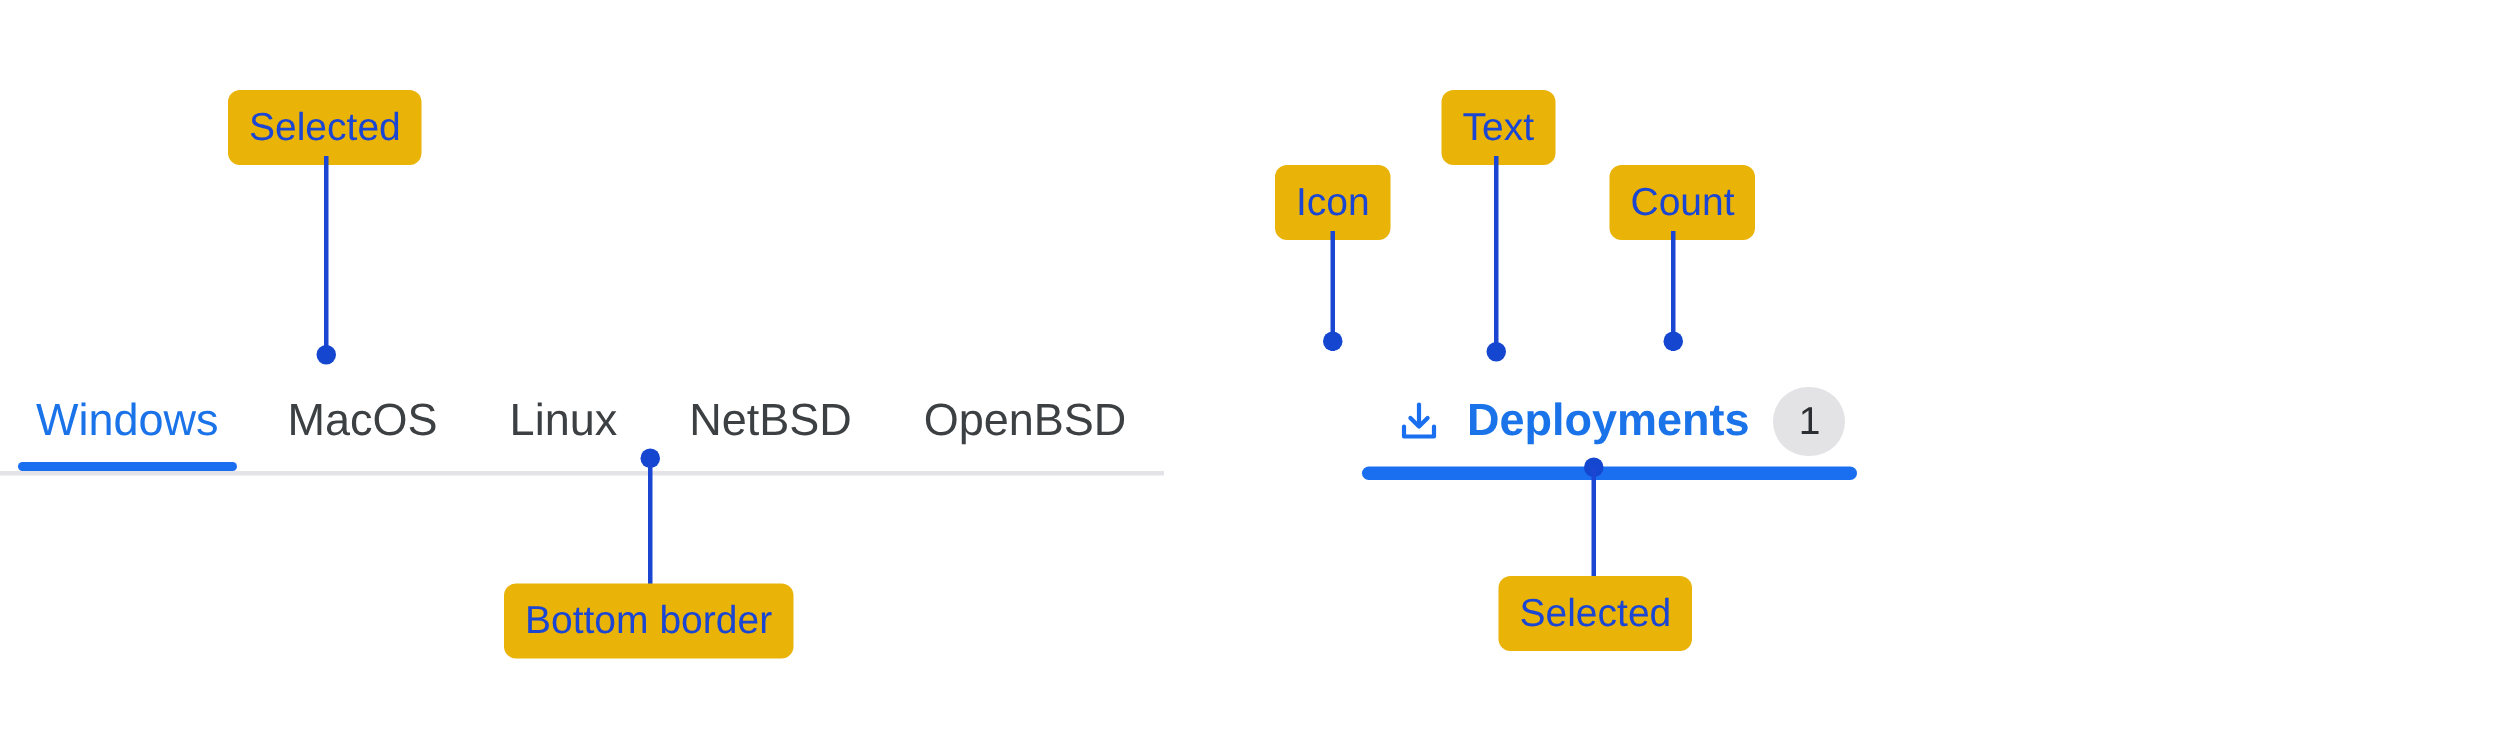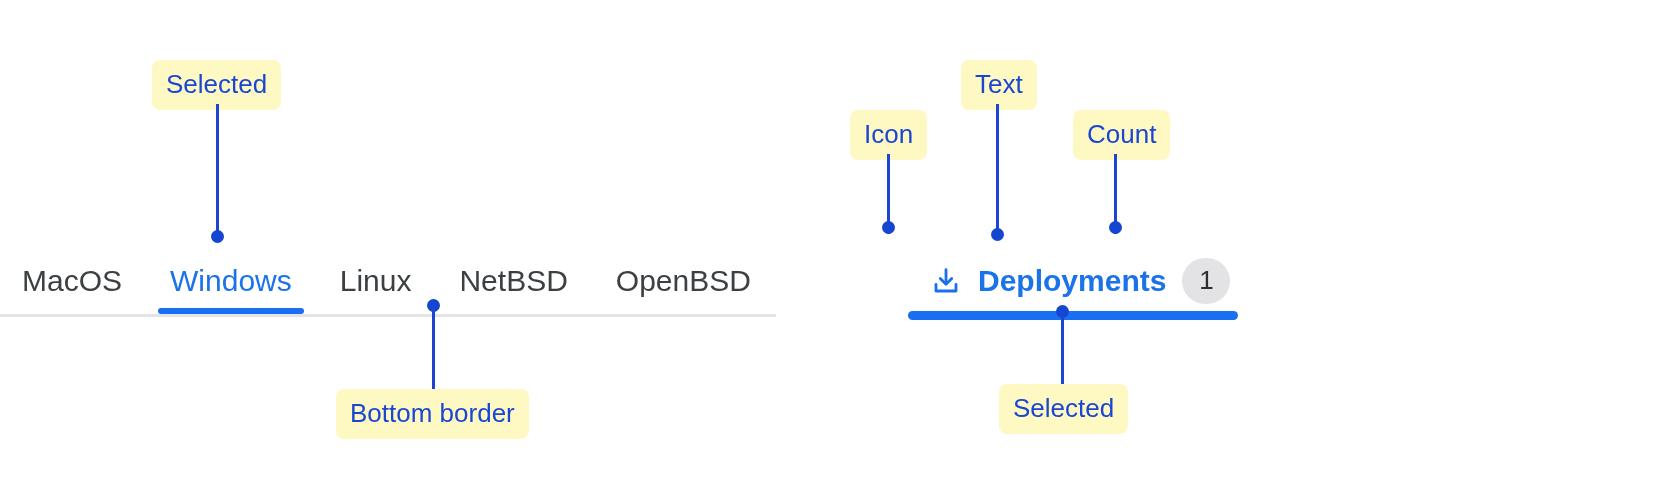--- a/index.html
+++ b/index.html
@@ -16,21 +16,21 @@
     position: relative;
     width: 1672px;
     height: 486px;
     background: #ffffff;
     overflow: hidden;
   }
 
   
   .callout {
     position: absolute;
-    background: #fef9c3;
+    background: #eab308;
     color: #1a46d3;
     border-radius: 8px;
     font-size: 26px;
     line-height: 1;
     padding: 11px 14px 13px 14px;
     white-space: nowrap;
     font-family: "Liberation Sans", sans-serif;
   }
 
   
@@ -153,27 +153,27 @@
 
 <div id="stage">
 
   <div class="callout" style="left:152px; top:60px;">Selected</div>
   <div class="leader" style="left:216px; top:104px; height:132px;"></div>
   <div class="leader-dot" style="left:211px; top:230px;"></div>
 
   <div id="tabstrip-left">
     <div class="tabs-row">
 
-      <div class="tab first">
-        <span>MacOS</span>
-      </div>
-
       <div class="tab selected">
         <span>Windows</span>
         <span class="tab-underline"></span>
+      </div>
+
+      <div class="tab first">
+        <span>MacOS</span>
       </div>
 
       <div class="tab">
         <span>Linux</span>
       </div>
 
       <div class="tab">
         <span>NetBSD</span>
       </div>
 

